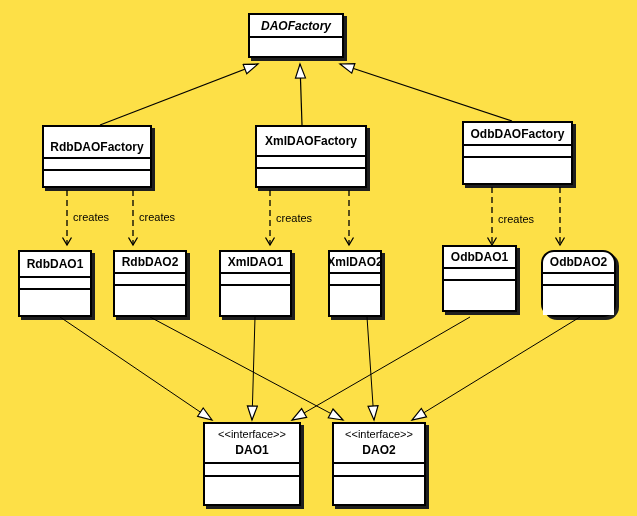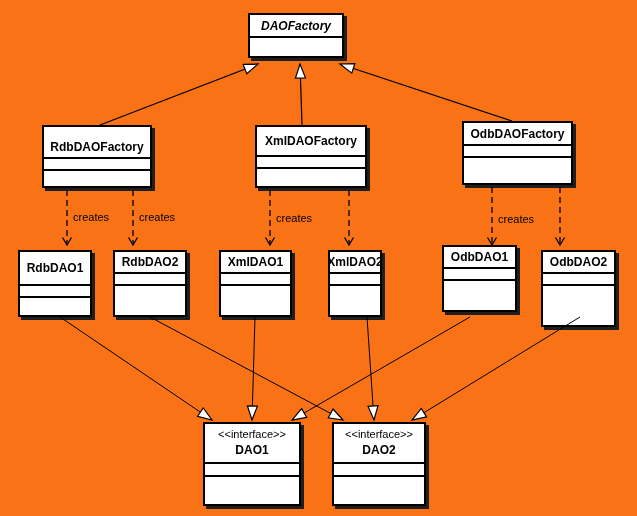--- a/index.html
+++ b/index.html
@@ -1,17 +1,17 @@
 <!DOCTYPE html>
 <html><head>
 <meta charset="utf-8">
 <style>
   html,body{margin:0;padding:0;background:#fff;}
   #canvas{
-    position:relative;width:637px;height:516px;background:#f97316;
+    position:relative;width:637px;height:516px;background:#fde047;
     font-family:"Liberation Sans",sans-serif;overflow:hidden;
   }
   svg.connectors{position:absolute;left:0;top:0;z-index:3;pointer-events:none;}
   .umlbox{
     position:absolute;background:#ffffff;border:2px solid #000;
     box-shadow:3px 3px 0 #1f1f1f;box-sizing:border-box;z-index:2;
     display:flex;flex-direction:column;
   }
   .umlbox .title{
     font-weight:bold;font-size:12px;color:#000;text-align:center;
@@ -51,21 +51,21 @@
     <div class="comp grow"></div>
   </div>
 
   <div class="umlbox" style="left:462px;top:121px;width:111px;height:64px;">
     <div class="title" style="height:21px;">OdbDAOFactory</div>
     <div class="comp" style="height:10px;"></div>
     <div class="comp grow"></div>
   </div>
 
   <div class="umlbox" style="left:18px;top:250px;width:74px;height:67px;">
-    <div class="title" style="height:32px;">RdbDAO1</div>
+    <div class="title" style="height:24px;">RdbDAO1</div>
     <div class="comp" style="height:10px;"></div>
     <div class="comp grow"></div>
   </div>
 
   <div class="umlbox" style="left:113px;top:250px;width:74px;height:67px;">
     <div class="title" style="height:20px;">RdbDAO2</div>
     <div class="comp" style="height:10px;"></div>
     <div class="comp grow"></div>
   </div>
 
@@ -80,21 +80,21 @@
     <div class="comp" style="height:10px;"></div>
     <div class="comp grow"></div>
   </div>
 
   <div class="umlbox" style="left:442px;top:245px;width:75px;height:67px;">
     <div class="title" style="height:20px;">OdbDAO1</div>
     <div class="comp" style="height:10px;"></div>
     <div class="comp grow"></div>
   </div>
 
-  <div class="umlbox" style="left:541px;top:250px;width:75px;height:77px;">
+  <div class="umlbox" style="left:541px;top:250px;width:75px;height:67px;border-radius:13px;">
     <div class="title" style="height:20px;">OdbDAO2</div>
     <div class="comp" style="height:10px;"></div>
     <div class="comp grow"></div>
   </div>
 
   <div class="umlbox" style="left:203px;top:422px;width:98px;height:84px;">
     <div class="stereoblock">
       <span class="stereo">&lt;&lt;interface&gt;&gt;</span>
       <span class="iface-name">DAO1</span>
     </div>

